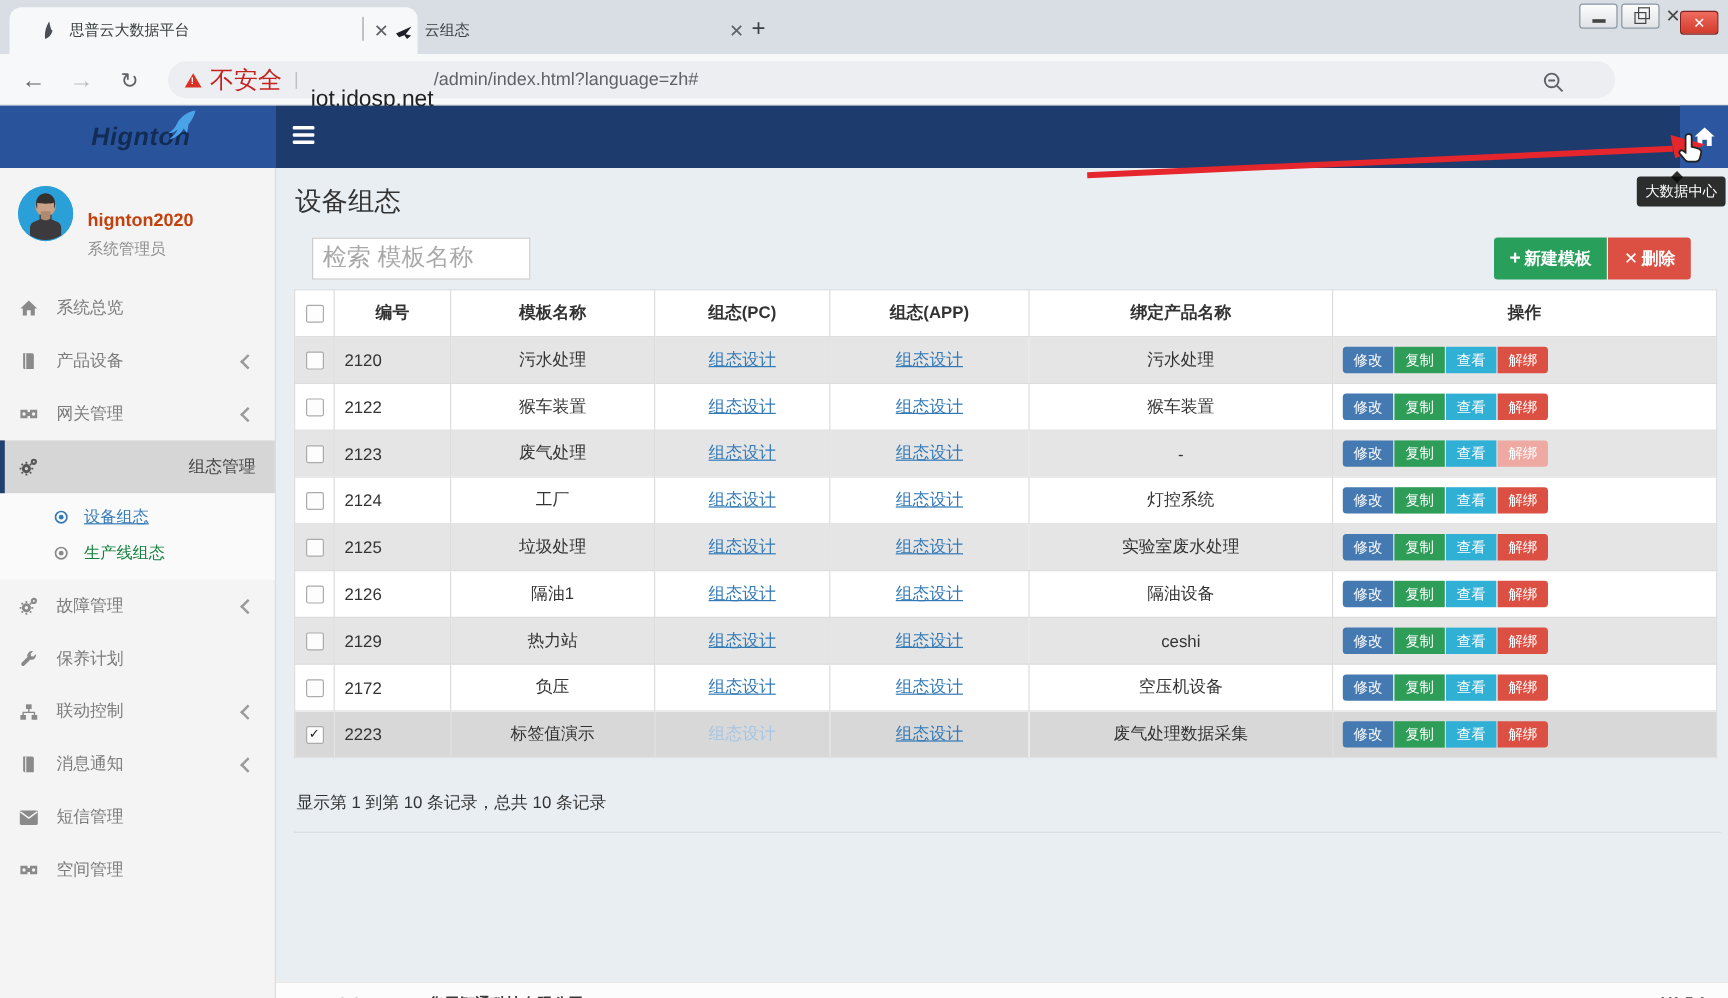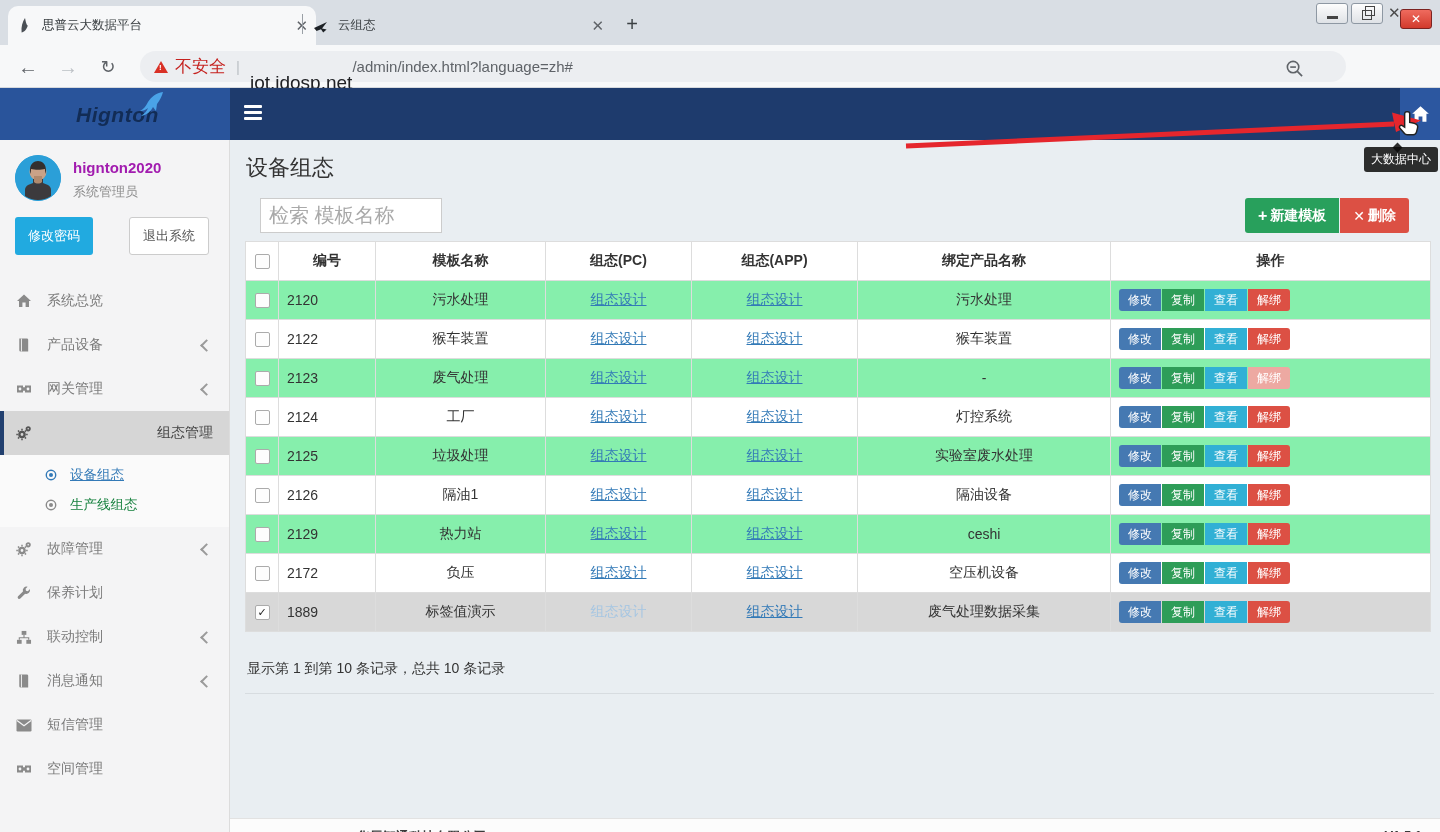--- a/index.html
+++ b/index.html
@@ -1,21 +1,21 @@
 <!DOCTYPE html>
 <html><head>
 <meta charset="utf-8">
 <style>
   html,body{margin:0;padding:0;}
   body{position:relative;width:1440px;height:832px;overflow:hidden;background:#fff;
        font-family:"Liberation Sans","DejaVu Sans",sans-serif;-webkit-font-smoothing:antialiased;}
 
   
   .titlebar{position:absolute;left:0;top:0;width:1440px;height:45px;background:#d9dee4;}
-  .tab{position:absolute;top:6px;height:39px;display:flex;align-items:center;padding:0 8px;cursor:pointer;}
+  .tab{position:absolute;top:6px;height:39px;display:flex;align-items:center;padding:0 24px;cursor:pointer;}
   .tab.active{background:#f7f8f9;border-radius:10px 10px 0 0;}
   .tab .favicon{width:18px;height:18px;margin-right:8px;display:flex;align-items:center;justify-content:center;}
   .tab .tab-title{font-size:12.5px;color:#3b4043;flex:1;overflow:hidden;white-space:nowrap;}
   .tab .tab-close{color:#5f6368;font-size:15px;margin-left:8px;cursor:pointer;}
   .tab-divider{position:absolute;left:302px;top:14px;width:1px;height:20px;background:#9aa0a6;}
   .newtab-btn{position:absolute;left:618px;top:10px;width:28px;height:28px;border-radius:50%;
       display:flex;align-items:center;justify-content:center;font-size:20px;color:#3b4043;cursor:pointer;}
   .win-controls{position:absolute;right:6px;top:3px;display:flex;gap:3px;align-items:flex-start;}
   .win-btn{width:30px;height:19px;background:linear-gradient(#fdfdfd,#dfe2e6);border:1px solid #8e98a3;
       border-radius:3px;display:flex;align-items:center;justify-content:center;cursor:pointer;}
@@ -28,21 +28,21 @@
       border:1px solid #7c2320;border-radius:3px;color:#fff;font-size:12px;font-weight:bold;
       display:flex;align-items:center;justify-content:center;cursor:pointer;}
   .toolbar{position:absolute;left:0;top:45px;width:1440px;height:43px;background:#f7f8f9;border-bottom:1px solid #d6d9dd;box-sizing:border-box;}
   .nav-ic{position:absolute;top:8px;width:28px;height:28px;display:flex;align-items:center;justify-content:center;
       font-size:20px;color:#5f6368;cursor:pointer;}
   .omnibox{position:absolute;left:140px;top:6px;width:1206px;height:31px;background:#eceef1;border-radius:16px;
       display:flex;align-items:center;padding:0 14px;box-sizing:border-box;cursor:text;}
   .warn-tri{width:0;height:0;border-left:7px solid transparent;border-right:7px solid transparent;
       border-bottom:12px solid #d93025;position:relative;margin-right:7px;}
   .warn-tri::after{content:'!';position:absolute;left:-2px;top:2px;color:#fff;font-size:8px;font-weight:bold;}
-  .warn-label{color:#c5221f;font-size:17px;margin-right:10px;}
+  .warn-label{color:#c5221f;font-size:20px;margin-right:10px;}
   .url-sep{color:#bdc1c6;font-size:15px;margin-right:10px;}
   .url-host{color:#202124;font-size:19px;margin-top:32px;}
   .url-path{color:#5f6368;font-size:15px;}
   .star-ic{position:absolute;right:102px;top:51px;font-size:19px;color:#5f6368;cursor:pointer;}
   .avatar-btn{position:absolute;left:1361px;top:51px;width:24px;height:24px;cursor:pointer;}
   .update-btn{position:absolute;left:1399px;top:50px;width:26px;height:26px;border-radius:50%;background:#e25321;
       display:flex;align-items:center;justify-content:center;cursor:pointer;}
 
   
   .brand{position:absolute;left:0;top:88px;width:230px;height:52px;background:#29549b;overflow:hidden;cursor:pointer;}
@@ -52,21 +52,21 @@
   .navbar{position:absolute;left:230px;top:88px;width:1210px;height:52px;background:#1e3b6d;}
   .hamburger{position:absolute;left:14px;top:17px;width:20px;cursor:pointer;}
   .hamburger span{display:block;width:18px;height:3px;background:#fff;margin-bottom:3px;border-radius:1px;}
   .home-cell{position:absolute;right:0;top:0;width:40px;height:52px;background:#2c57a0;display:flex;
       align-items:center;justify-content:center;cursor:pointer;}
 
   
   .sidebar{position:absolute;left:0;top:140px;width:230px;height:692px;background:#f4f4f5;border-right:1px solid #dcdcdc;box-sizing:border-box;}
   .user-panel{display:flex;gap:12px;padding:15px 15px 8px;}
   .avatar-img{width:46px;height:46px;border-radius:50%;overflow:hidden;background:#2b9fd8;flex:none;}
-  .user-name{font-size:15px;font-weight:bold;color:#a21caf;margin-top:4px;}
+  .user-name{font-size:15px;font-weight:bold;color:#c2410c;margin-top:20px;}
   .user-role{font-size:13px;color:#8d8d8d;margin-top:7px;}
   .user-actions{display:flex;padding:8px 15px 14px;gap:36px;}
   .btn-pass{background:#21aae0;color:#fff;border:none;font-size:13px;padding:9px 13px;border-radius:3px;cursor:pointer;
       font-family:inherit;}
   .btn-logout{background:#fff;color:#555;border:1px solid #ccc;font-size:13px;padding:9px 13px;border-radius:3px;cursor:pointer;
       font-family:inherit;}
   .menu{margin-top:10px;}
   .nav-item{position:relative;height:44px;display:flex;align-items:center;padding:0 16px;color:#7b7b7b;
       font-size:14px;cursor:pointer;box-sizing:border-box;}
   .nav-item .nav-icon{width:24px;margin-right:7px;display:flex;color:#8a8a8a;}
@@ -90,21 +90,21 @@
   .top-btns{position:absolute;right:31px;top:58px;height:35px;display:flex;}
   .btn-new{background:#28a05c;color:#fff;border:none;font-size:14px;font-weight:bold;padding:0 13px;
       border-radius:3px 0 0 3px;cursor:pointer;font-family:inherit;display:flex;align-items:center;gap:3px;}
   .btn-del{background:#dc5044;color:#fff;border:none;font-size:14px;font-weight:bold;padding:0 13px;
       border-radius:0 3px 3px 0;cursor:pointer;font-family:inherit;display:flex;align-items:center;gap:3px;margin-left:1px;}
   .table-wrap{position:absolute;left:15px;top:101px;}
   table{border-collapse:collapse;table-layout:fixed;width:1185px;background:#fff;font-size:14px;color:#333;}
   th,td{border:1px solid #ddd;height:38px;text-align:center;padding:0 8px;overflow:hidden;white-space:nowrap;}
   th{font-weight:bold;background:#fff;}
   td.num{text-align:left;}
-  tr.striped td{background:#86efac;}
+  tr.striped td{background:#e5e5e5;}
   tr.selected td{background:#d8d8d8;}
   .cb{display:inline-block;width:13px;height:13px;border:1px solid #ababab;border-radius:2px;background:#fdfdfd;
       font-size:11px;line-height:12px;color:#222;vertical-align:middle;cursor:pointer;}
   .link{color:#337ab7;text-decoration:underline;cursor:pointer;}
   .link.faded{color:#a6c6e2;text-decoration:none;}
   td.act-cell{text-align:left;}
   .abtn{display:inline-flex;align-items:center;height:22px;padding:0 9px;font-size:12px;color:#fff;
       margin-right:1px;cursor:pointer;}
   .abtn.modify{background:#4579b2;border-radius:3px 0 0 3px;}
   .abtn.copy{background:#2e9d58;}
@@ -229,24 +229,20 @@
           <circle cx="23" cy="17" r="8.5" fill="#caa287"></circle>
           <path d="M15 15c0-6 4-9 8-9s8 3 8 9c0 1-.4 3-1 4v-5c-4 1-10 1-14 0v5c-.6-1-1-3-1-4z" fill="#33302e"></path>
           <path d="M18 24h10v4l5 2c2 1 3 3 3 5v6a23 23 0 0 1-26 0v-6c0-2 1-4 3-5l5-2z" fill="#3c3a3d"></path>
           <path d="M19 21h8v6c-2 2-6 2-8 0z" fill="#b08a6e"></path>
         </svg>
     </div>
     <div>
       <div class="user-name">hignton2020</div>
       <div class="user-role">系统管理员</div>
     </div>
-  </div>
-  <div class="user-actions">
-    <button class="btn-pass">修改密码</button>
-    <button class="btn-logout">退出系统</button>
   </div>
   <div class="menu" id="sidebar-menu">
       <div class="nav-item">
         <span class="nav-icon">
           <svg width="16" height="16" viewBox="0 0 16 16">
             <path d="M8 1.5L15 8h-2v6h-3.4V9.6H6.4V14H3V8H1z" fill="currentColor"></path>
           </svg>
         </span>
         <span>系统总览</span>
       </div>
@@ -472,21 +468,21 @@
             <td><span class="cb"></span></td>
             <td class="num">2172</td>
             <td>负压</td>
             <td><a class="link">组态设计</a></td>
             <td><a class="link">组态设计</a></td>
             <td>空压机设备</td>
             <td class="act-cell"><span class="abtn modify">修改</span><span class="abtn copy">复制</span><span class="abtn view">查看</span><span class="abtn unbind">解绑</span></td>
           </tr>
           <tr class="selected">
             <td><span class="cb checked">✓</span></td>
-            <td class="num">1889</td>
+            <td class="num">2223</td>
             <td>标签值演示</td>
             <td><a class="link faded">组态设计</a></td>
             <td><a class="link">组态设计</a></td>
             <td>废气处理数据采集</td>
             <td class="act-cell"><span class="abtn modify">修改</span><span class="abtn copy">复制</span><span class="abtn view">查看</span><span class="abtn unbind">解绑</span></td>
           </tr>
         </tbody>
     </table>
   </div>
   <div class="summary">显示第 1 到第 10 条记录，总共 10 条记录</div>

